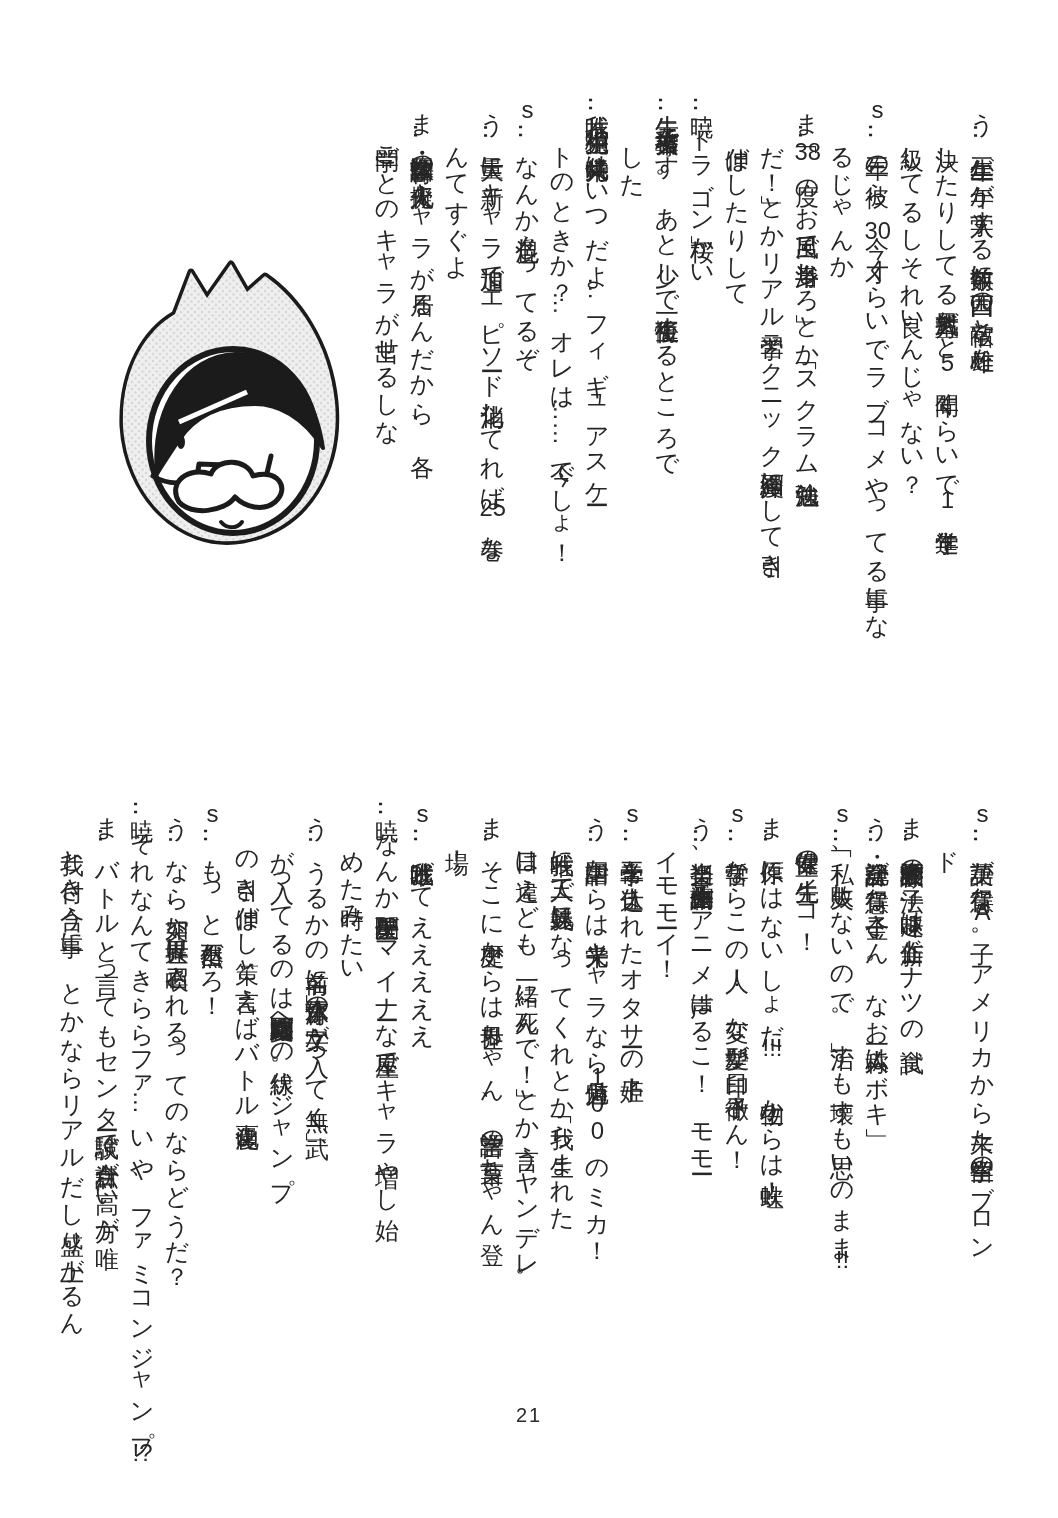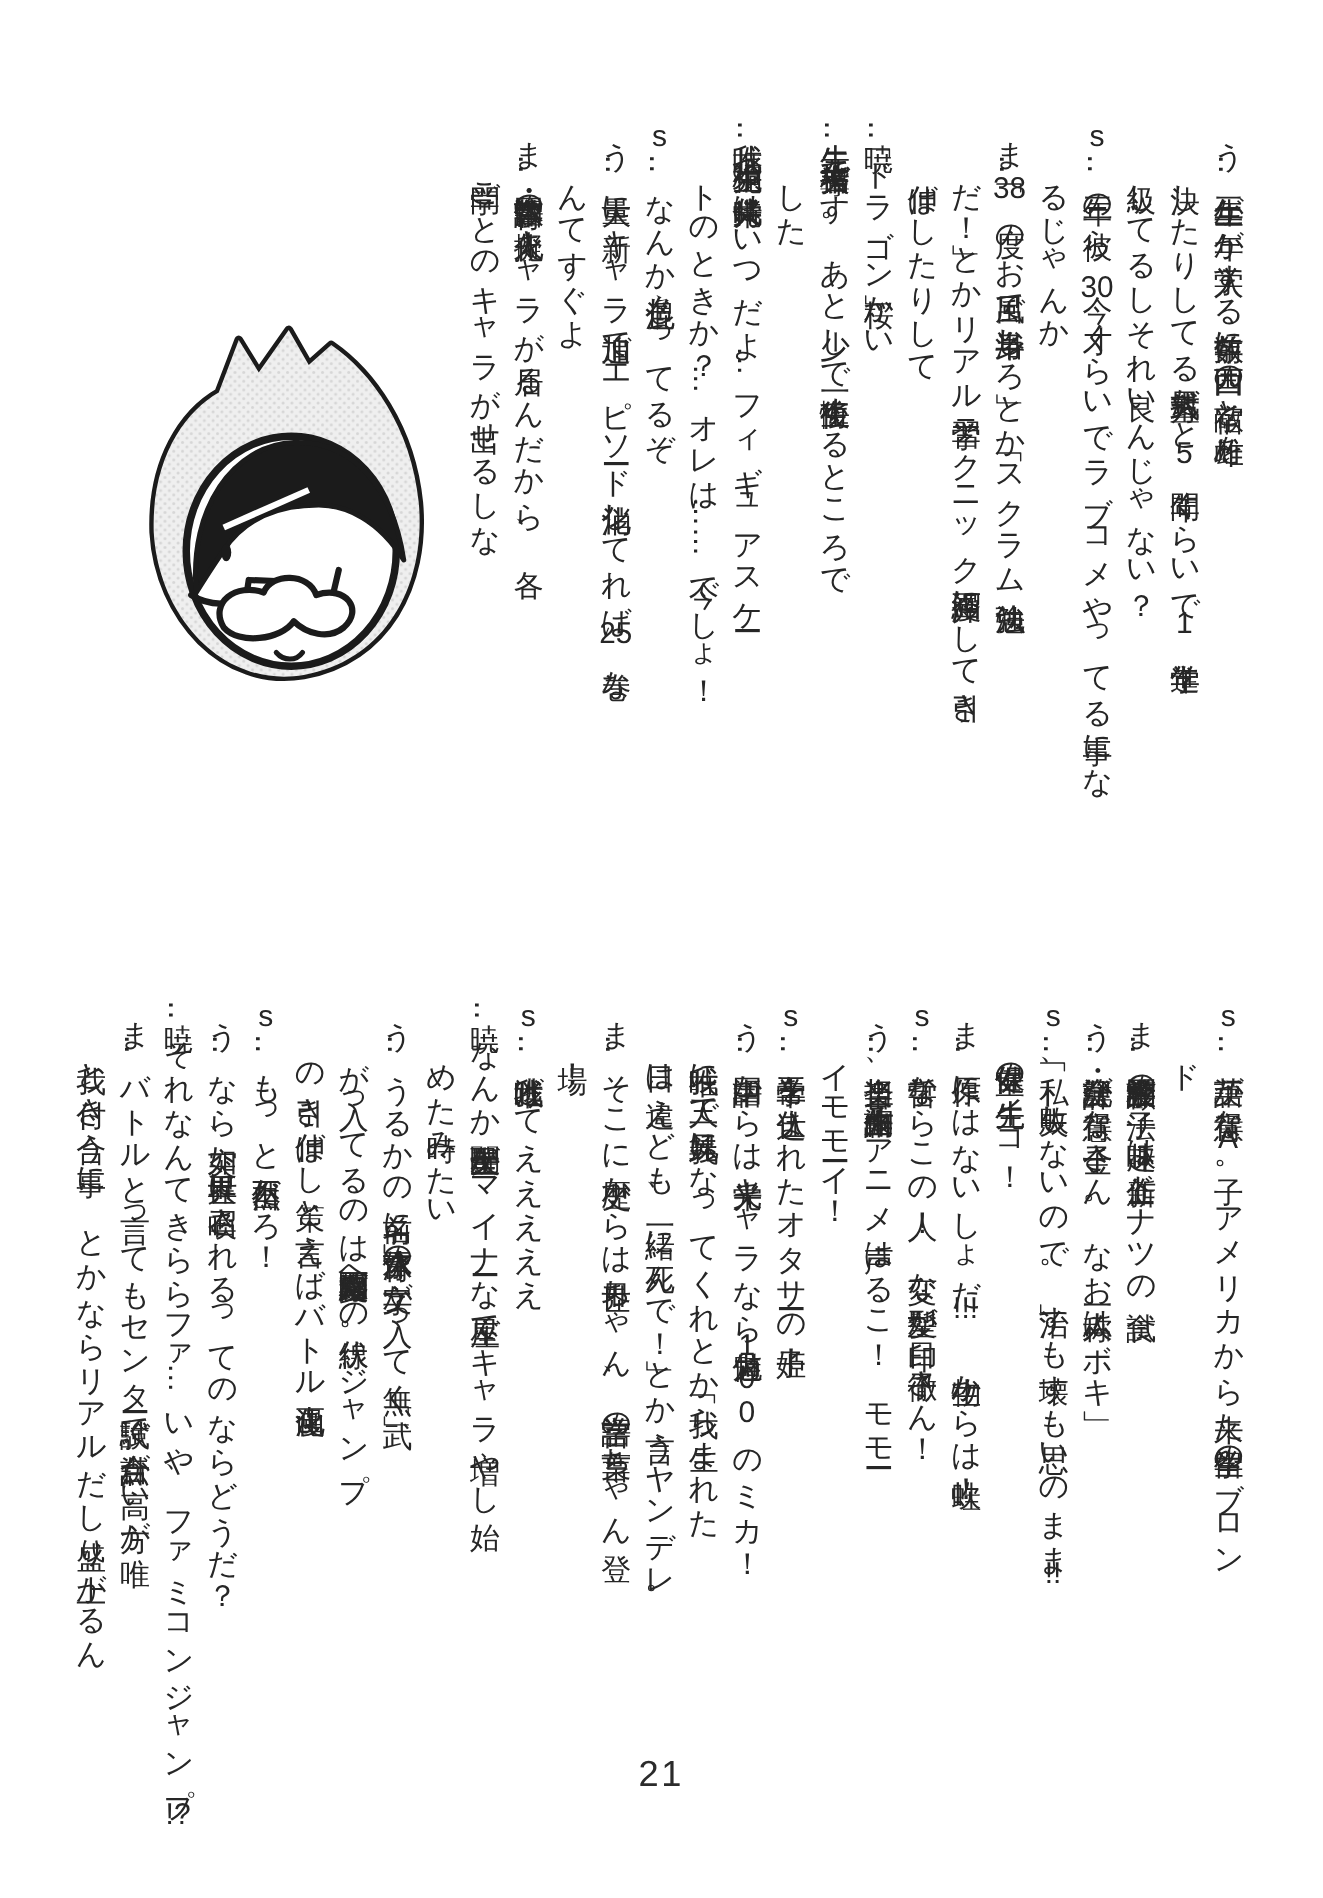--- a/index.html
+++ b/index.html
@@ -28,21 +28,21 @@
   .utterance{display:block;}
   .tline{display:block;}
   .tline.cont{margin-top:34px;}
   .tcy{text-combine-upright:all;}
   .up{text-orientation:upright;}
   
   .page-number{
     position:absolute;
     top:1404px;left:0;width:100%;
     text-align:center;
-    font-size:29px;
+    font-size:20px;
     letter-spacing:2px;
     color:#2b2b2b;
   }
   
   .illustration{
     position:absolute;
     left:95px;top:226px;
     width:265px;height:335px;
   }
 </style>

